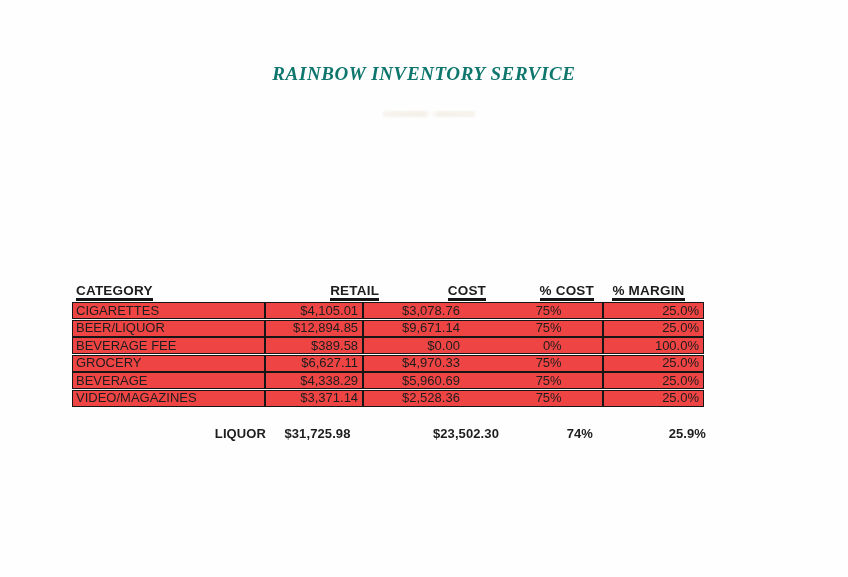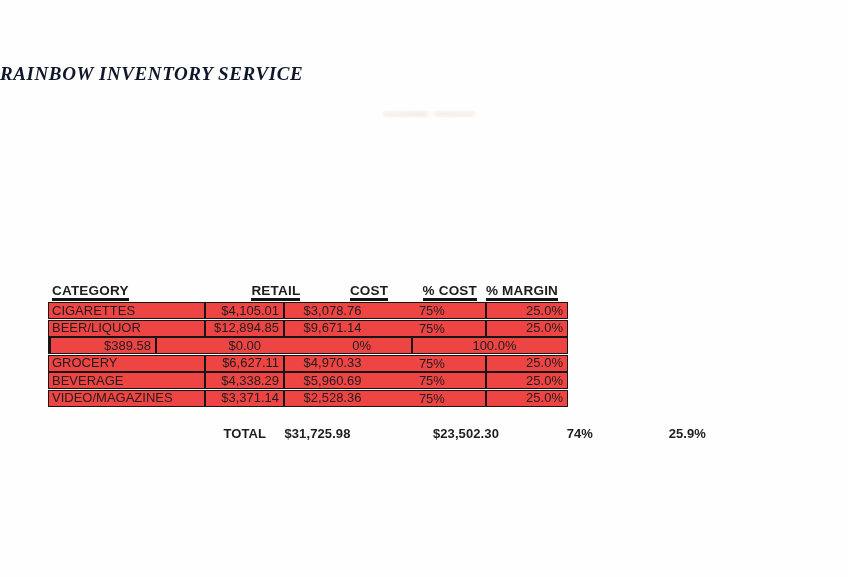--- a/index.html
+++ b/index.html
@@ -14,42 +14,43 @@
     background: #fefefe;
     font-family: "Liberation Sans", sans-serif;
     color: #1d1d1d;
     overflow: hidden;
   }
   .report-title {
     position: absolute;
     top: 63px;
     left: 0;
     width: 100%;
+    text-align: center;
     font-family: "Liberation Serif", serif;
     font-weight: bold;
     font-style: italic;
     font-size: 19px;
     letter-spacing: 0.6px;
-    color: #0f172a;
+    color: #0f766e;
   }
   .scan-smudge {
     position: absolute;
     top: 111px;
     left: 383px;
     width: 92px;
     height: 6px;
     background: linear-gradient(90deg, #f7f2ec 0%, #f3ede4 45%, #ffffff 52%, #f4efe7 60%, #f6f1ea 100%);
     filter: blur(1px);
     opacity: 0.85;
   }
   .table-wrap {
     position: absolute;
-    left: 48px;
+    left: 72px;
     top: 283px;
-    width: 520px;
+    width: 632px;
   }
   .header-row {
     display: flex;
     height: 19px;
     font-weight: bold;
     font-size: 13.5px;
     letter-spacing: 0.2px;
   }
   .hcell { box-sizing: border-box; white-space: nowrap; }
   .hcell .ul {
@@ -79,21 +80,21 @@
     box-sizing: border-box;
     white-space: nowrap;
     height: 100%;
     display: flex;
     align-items: center;
   }
   .dcell span { width: 100%; }
   .dc0 { width: 206.5px; padding-left: 3px; }
   .dc1 { width: 106px; border-left: 2px solid #161616; }
   .dc2 { width: 110px; border-left: 2px solid #161616; }
-  .dc3 { width: 110px; border-left: 6px solid #ef4444; align-items: flex-end; }
+  .dc3 { width: 110px; border-left: 2px solid #ef4444; }
   .dc4 { width: 109.5px; border-left: 2px solid #161616; margin-left: 36px; }
   .num { text-align: right; padding-right: 4px; }
   .total-row {
     position: absolute;
     left: 64px;
     top: 426px;
     display: flex;
     font-weight: bold;
     font-size: 13px;
     letter-spacing: 0.1px;
@@ -153,20 +154,23 @@
             <span class="num">$9,671.14</span>
           </div>
     <div class="dcell dc3">
             <span class="num">75%</span>
           </div>
     <div class="dcell dc4">
             <span class="num">25.0%</span>
           </div>
   </div>
         <div class="data-row">
+    <div class="dcell dc0">
+            <span>BEVERAGE FEE</span>
+          </div>
     <div class="dcell dc1">
             <span class="num">$389.58</span>
           </div>
     <div class="dcell dc2">
             <span class="num">$0.00</span>
           </div>
     <div class="dcell dc3">
             <span class="num">0%</span>
           </div>
     <div class="dcell dc4">
@@ -222,20 +226,20 @@
           </div>
     <div class="dcell dc4">
             <span class="num">25.0%</span>
           </div>
   </div>
       </div>
 
   </div>
 
   <div class="total-row">
-    <div class="tcell tc0">TOTAL</div>
+    <div class="tcell tc0">LIQUOR</div>
     <div class="tcell tc1">$31,725.98</div>
     <div class="tcell tc2">$23,502.30</div>
     <div class="tcell tc3">74%</div>
     <div class="tcell tc4">25.9%</div>
   </div>
 
 </div>
 
 </body></html>

